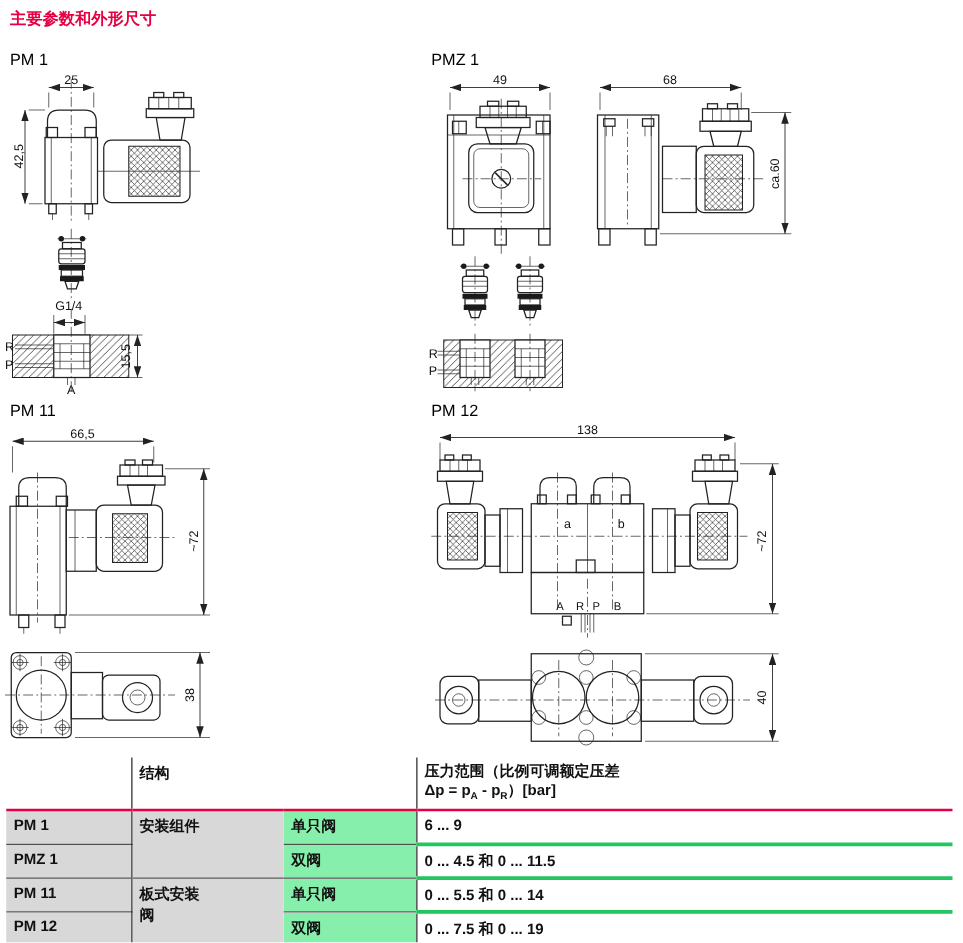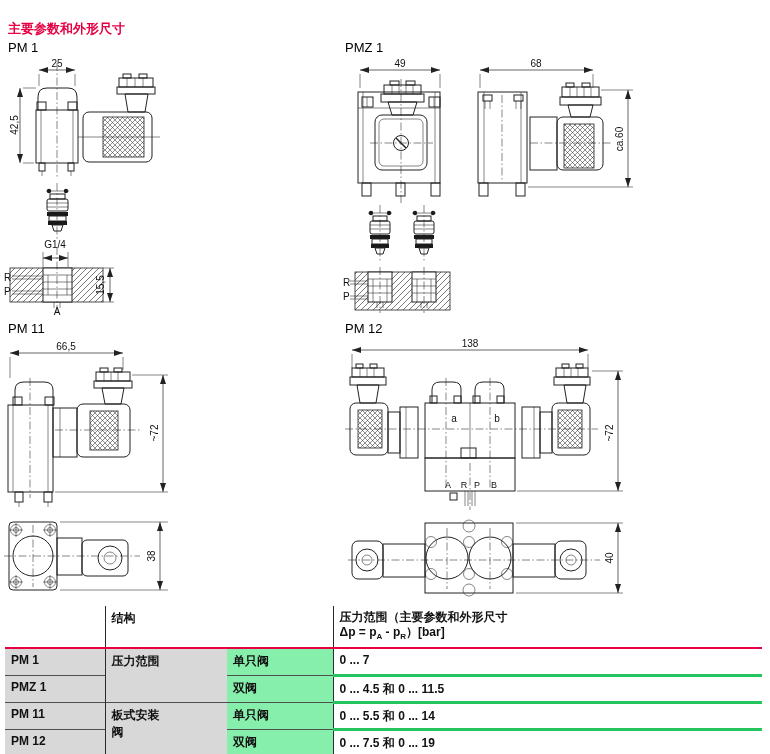--- a/index.html
+++ b/index.html
@@ -1,18 +1,18 @@
 <!DOCTYPE html>
 <html><head>
 <meta charset="utf-8">
 <style>
   html,body{margin:0;padding:0;background:#fff;}
   .page{position:relative;width:770px;height:754px;background:#fff;overflow:hidden;
         font-family:"Liberation Sans","DejaVu Sans",sans-serif;color:#111;}
-  .title{position:absolute;left:8px;top:20px;font-size:13px;font-weight:bold;color:#e50043;}
+  .title{position:absolute;left:8px;top:6px;font-size:13px;font-weight:bold;color:#e50043;}
   .plabel{position:absolute;font-size:13px;color:#000;}
   svg.draw{position:absolute;}
   svg text{font-family:"Liberation Sans","DejaVu Sans",sans-serif;font-size:10px;fill:#111;}
   svg text.sm{font-size:9px;}
   .ln{fill:none;stroke:#222;stroke-width:1;}
   .thin{fill:none;stroke:#222;stroke-width:0.55;}
   .cl{fill:none;stroke:#222;stroke-width:0.55;stroke-dasharray:8 2.5 1.5 2.5;}
   .dim{fill:none;stroke:#222;stroke-width:0.7;}
   .fillb{fill:#1a1a1a;stroke:none;}
   .hat{stroke:#222;stroke-width:0.8;}
@@ -463,31 +463,31 @@
         <col style="width:100px">
         <col style="width:122px">
         <col style="width:106px">
         <col style="width:429px">
       </colgroup>
     <thead>
       <tr>
         <th></th>
         <th class="bl" colspan="2">结构</th>
         <th class="bl">
-          <div class="hp1">压力范围（主要参数和外形尺寸</div>
+          <div class="hp1">压力范围（比例可调额定压差</div>
           <div class="hp2"><span>Δp = p</span><sub>A</sub><span> - p</span><sub>R</sub><span>）[bar]</span></div>
         </th>
       </tr>
     </thead>
     <tbody>
       <tr class="r1">
         <td class="c-model">PM 1</td>
-        <td class="c-struct bl s1" rowspan="2"><span>压力范围</span></td>
+        <td class="c-struct bl s1" rowspan="2"><span>安装组件</span></td>
         <td class="c-config">单只阀</td>
-        <td class="c-range bl">0 ... 7</td>
+        <td class="c-range bl">6 ... 9</td>
       </tr>
       <tr>
         <td class="c-model">PMZ 1</td>
         <td class="c-config">双阀</td>
         <td class="c-range bl">0 ... 4.5 和 0 ... 11.5</td>
       </tr>
       <tr>
         <td class="c-model">PM 11</td>
         <td class="c-struct bl s2" rowspan="2">
           <span style="display:block">板式安装</span>

